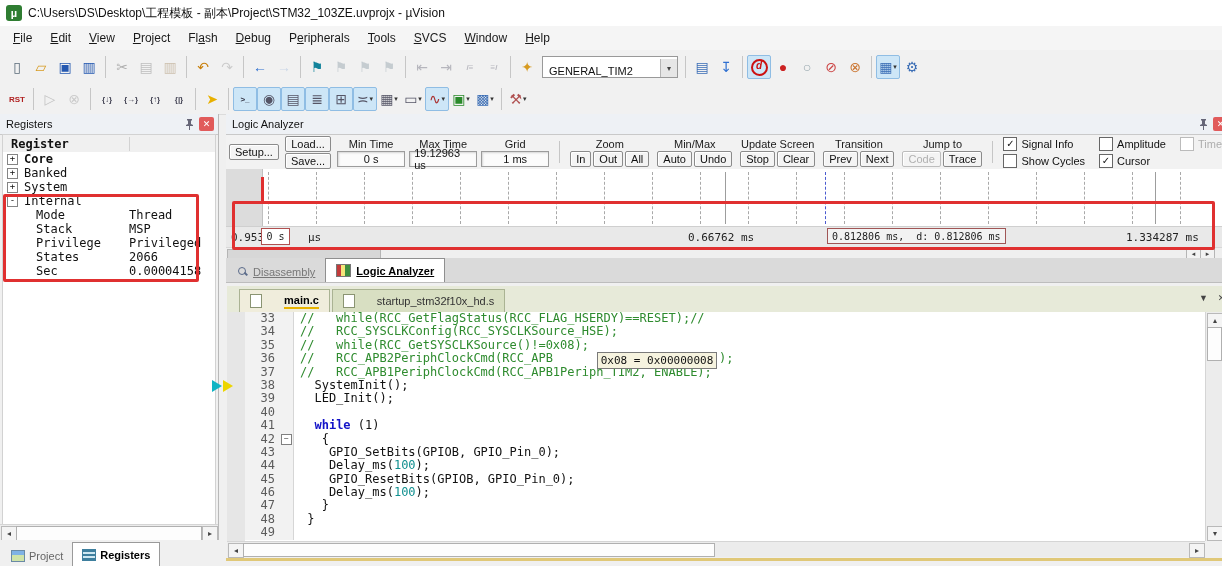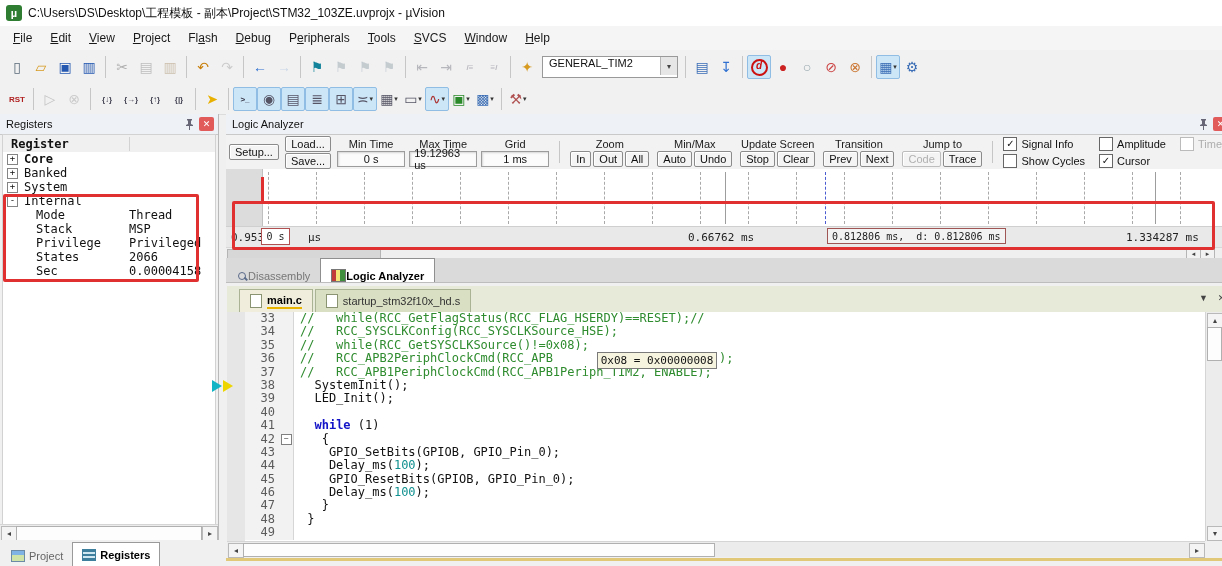--- a/index.html
+++ b/index.html
@@ -25,21 +25,21 @@
   #tb2{top:84px;height:30px;}
   .tbi{width:22px;height:22px;display:flex;align-items:center;justify-content:center;font-size:14px;
        border:1px solid transparent;border-radius:2px;flex:none;}
   .tbi.hl{background:#cde6f7;border-color:#8fbde4;}
   .tbi.dis{opacity:.42;}
   .tbi.txt span.g{font-size:8px;font-weight:bold;letter-spacing:0;}
   .tbi span.ring{border:2px solid #cc1111;border-radius:50%;width:13px;height:13px;line-height:10px;
                  text-align:center;font-size:10px;font-weight:bold;font-style:italic;}
   .tbi .caret{font-size:7px;color:#333;margin-left:1px;}
   .sep{width:1px;height:22px;background:#c6c6c6;margin:0 4px;flex:none;}
-  .tsel{display:flex;align-items:flex-start;border:1px solid #999;background:#fff;height:20px;width:128px;
+  .tsel{display:flex;align-items:flex-end;border:1px solid #999;background:#fff;height:20px;width:128px;
         font-size:11px;padding:0 0 0 6px;margin:0 3px;flex:none;}
   .tsel .car{margin-left:auto;width:16px;height:18px;background:#e6e6e6;border-left:1px solid #b5b5b5;
              display:flex;align-items:center;justify-content:center;font-size:8px;color:#444;}
 
   
   #leftpanel{left:0;top:114px;width:218px;height:452px;background:#f0f0f0;border-right:1px solid #b9b9b9;}
   .phead{height:20px;display:flex;align-items:center;padding:0 4px 0 6px;background:#eef1f5;
          border-bottom:1px solid #c9c9c9;font-size:11px;}
   .phead .ttl{flex:1;}
   .wbtn{width:15px;height:14px;display:flex;align-items:center;justify-content:center;font-size:9px;
@@ -102,31 +102,31 @@
   #cursor-label{position:absolute;left:601px;top:1px;height:14px;background:#f2f2f2;border:1px solid #a05555;
                 font:10px "DejaVu Sans Mono",monospace;display:flex;align-items:center;padding:0 4px;white-space:pre;}
   #la-scroll{left:226px;top:247px;width:996px;height:11px;background:#efefef;border-top:1px solid #d8d8d8;}
   #la-thumb{position:absolute;left:1px;top:1px;width:152px;height:8px;background:#d7d7d7;border:1px solid #b5b5b5;}
   .la-arr{position:absolute;top:0px;width:13px;height:10px;background:#f2f2f2;border:1px solid #b5b5b5;
           font-size:7px;display:flex;align-items:center;justify-content:center;color:#444;}
 
   
   #doc-tabs{left:226px;top:258px;width:996px;height:24px;background:#dadada;display:flex;align-items:flex-end;
             padding-left:2px;border-bottom:1px solid #bdbdbd;}
-  .dtab{height:20px;display:flex;align-items:flex-end;padding:0 10px;font-size:11px;color:#777;}
+  .dtab{height:20px;display:flex;align-items:center;gap:5px;padding:0 10px;font-size:11px;color:#777;text-decoration:underline;}
   .dtab.active{background:#fff;border:1px solid #8f8f8f;border-bottom:none;height:23px;color:#000;font-weight:bold;}
   .i-mag{width:10px;height:10px;position:relative;flex:none;}
   .i-mag::before{content:"";position:absolute;left:0;top:0;width:6px;height:6px;border:1.5px solid #5a6b8a;border-radius:50%;}
   .i-mag::after{content:"";position:absolute;left:6px;top:6px;width:4px;height:1.5px;background:#5a6b8a;transform:rotate(45deg);}
   .ic-la{width:13px;height:11px;border:1px solid #777;background:linear-gradient(90deg,#c23b3b 0 4px,#f5e67a 4px 8px,#3f8f3f 8px 13px);flex:none;}
 
   
   #ed-tabbar{left:227px;top:286px;width:994px;height:26px;background:#e7ead9;display:flex;align-items:flex-end;
              padding-left:12px;border-bottom:1px solid #c4c8b4;}
-  .etab{height:22px;display:flex;align-items:center;gap:5px;padding:0 10px;font-size:11px;color:#333;
+  .etab{height:22px;display:flex;align-items:center;gap:22px;padding:0 10px;font-size:11px;color:#333;
         background:#d8dfc2;border:1px solid #aab393;border-bottom:none;margin-right:2px;}
   .etab.active{background:#f0eddc;color:#000;}
   .etab.active .elabel{font-weight:bold;border-bottom:2px solid #e8b400;padding-bottom:1px;}
   .pgic{width:10px;height:12px;background:#fff;border:1px solid #8a9472;flex:none;}
   #ed-btns{position:absolute;right:4px;top:4px;display:flex;gap:3px;}
   .edbtn{width:15px;height:15px;display:flex;align-items:center;justify-content:center;font-size:9px;color:#444;}
 
   #ed-margin{left:227px;top:312px;width:18px;height:229px;background:#e6e6e6;}
   #ed-body{left:245px;top:312px;width:960px;height:229px;background:#fff;overflow:hidden;}
   .cline{height:13.4px;display:flex;font:12px/13.4px "DejaVu Sans Mono",monospace;white-space:pre;}

